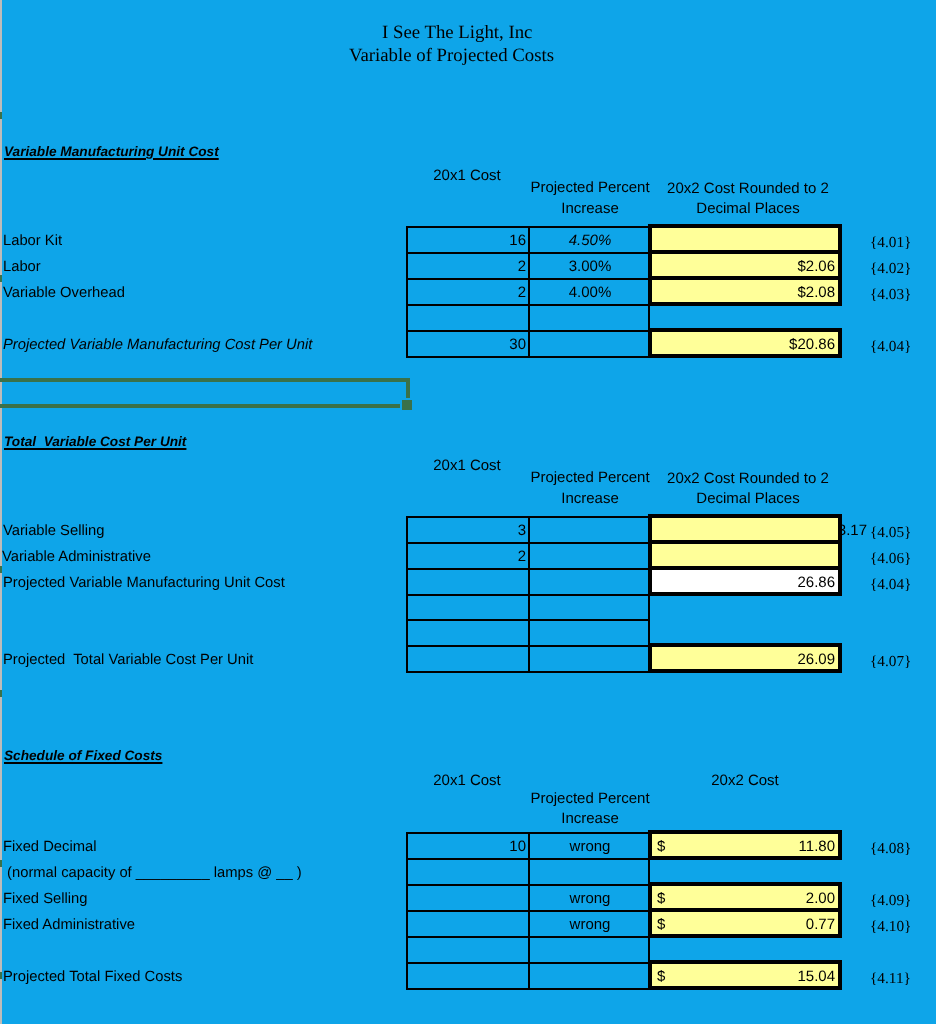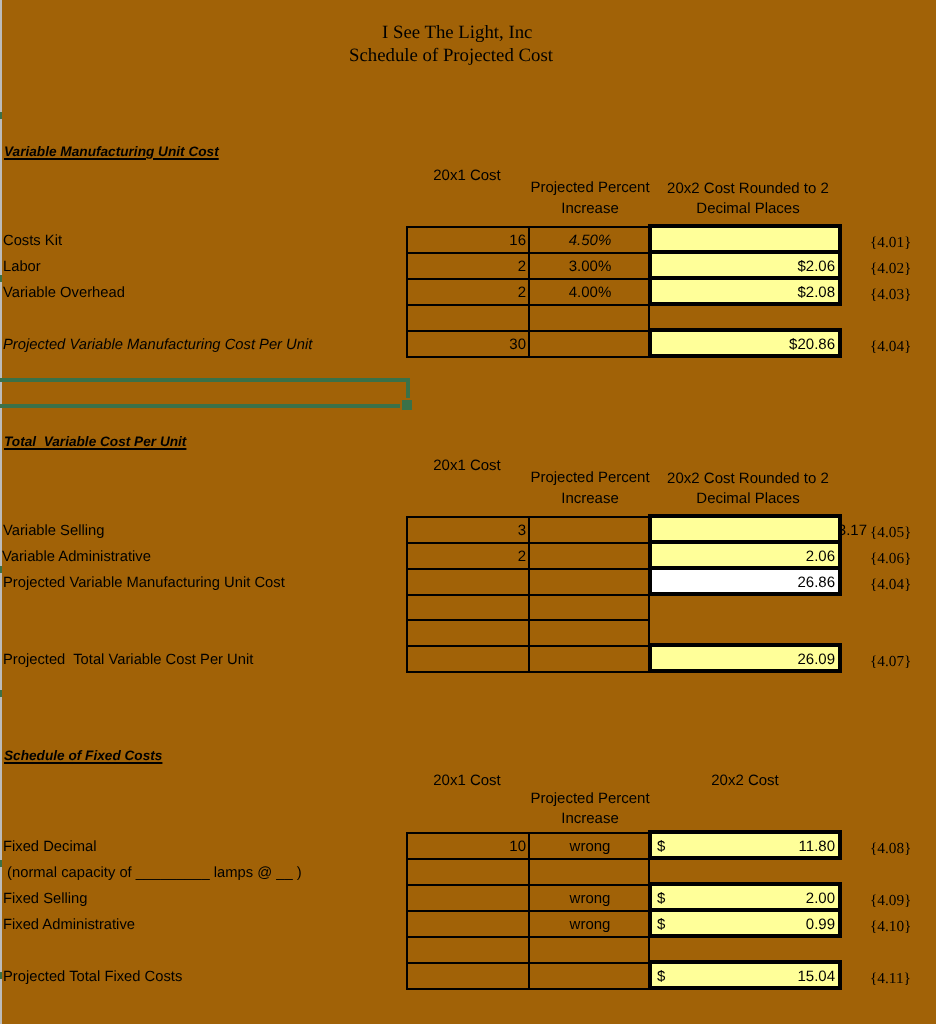--- a/index.html
+++ b/index.html
@@ -6,21 +6,21 @@
   html, body { margin:0; padding:0; background:#ffffff; }
   body {
     width:936px; height:1024px;
     font-family:"Liberation Sans", sans-serif;
     position:relative;
     overflow:hidden;
     color:#000;
     -webkit-font-smoothing:antialiased;
     text-rendering:geometricPrecision;
   }
-  .sheet { position:absolute; left:0; top:0; width:936px; height:1024px; background:#a16207; }
+  .sheet { position:absolute; left:0; top:0; width:936px; height:1024px; background:#0ea5e9; }
 
   
   .gridline-left { position:absolute; left:0px; top:0; width:2px; height:1024px; background:#bdbcba; }
   .sel-mark { position:absolute; left:0px; width:2px; height:7px; background:#3a7149; }
   .sel-edge { position:absolute; background:#3a7149; }
   .sel-handle { position:absolute; background:#3a7149; }
 
   
   .title {
     position:absolute; font-family:"Liberation Serif", serif;
@@ -63,21 +63,21 @@
   <div class="sel-mark" style="top:690px;"></div>
   <div class="sel-mark" style="top:860px;"></div>
   <div class="sel-mark" style="top:972px;"></div>
 
   <div class="sel-edge" style="left:0px; top:378px; width:410px; height:4px;"></div>
   <div class="sel-edge" style="left:0px; top:404px; width:400px; height:4px;"></div>
   <div class="sel-edge" style="left:406px; top:378px; width:4px; height:20px;"></div>
   <div class="sel-handle" style="left:402px; top:400px; width:10px; height:10px;"></div>
 
   <div class="title" style="left:382px; top:24.0px;">I See The Light, Inc</div>
-  <div class="title" style="left:349px; top:47.0px;">Schedule of Projected Cost</div>
+  <div class="title" style="left:349px; top:47.0px;">Variable of Projected Costs</div>
 
   <div class="sect-head" style="left:4px; top:145.2px;"><u>Variable Manufacturing Unit Cost</u></div>
   <div class="colhead" style="left:406px; top:167.8px; width:122px;">20x1 Cost</div>
   <div class="colhead" style="left:530px; top:179.5px; width:120px;">Projected Percent</div>
   <div class="colhead" style="left:530px; top:200.8px; width:120px;">Increase</div>
   <div class="colhead" style="left:652px; top:180.5px; width:192px;">20x2 Cost Rounded to 2</div>
   <div class="colhead" style="left:652px; top:200.8px; width:192px;">Decimal Places</div>
 
   <div class="vline" style="left:406px; top:226px; height:132px;"></div>
   <div class="vline" style="left:528px; top:226px; height:132px;"></div>
@@ -91,21 +91,21 @@
 
   <div class="blockout" style="left:648px; top:224px; width:194px; height:82px;"></div>
   <div class="blocksep" style="left:648px; top:250px; width:194px;"></div>
   <div class="blocksep" style="left:648px; top:276px; width:194px;"></div>
   <div class="yelfill" style="left:652px; top:228px; width:186px; height:22px;"></div>
   <div class="yelfill" style="left:652px; top:254px; width:186px; height:22px;"></div>
   <div class="yelfill" style="left:652px; top:280px; width:186px; height:22px;"></div>
   <div class="blockout" style="left:648px; top:328px; width:194px; height:30px;"></div>
   <div class="yelfill" style="left:652px; top:332px; width:186px; height:22px;"></div>
 
-  <div class="rowlabel" style="left:3px; top:234px;">Costs Kit</div>
+  <div class="rowlabel" style="left:3px; top:234px;">Labor Kit</div>
   <div class="cell num" style="left:408px; top:228px; width:120px; height:24px;">
       <span>16</span>
     </div>
   <div class="cell ctr" style="left:531px; top:228px; width:118px; height:24px;font-style:italic;">
       <span>4.50%</span>
     </div>
   <div class="tag" style="left:870px; top:235px;">{4.01}</div>
 
   <div class="rowlabel" style="left:3px; top:260px;">Labor</div>
   <div class="cell num" style="left:408px; top:254px; width:120px; height:24px;">
@@ -196,24 +196,20 @@
     </div>
   <div class="tag" style="left:870px; top:525px;">{4.05}</div>
 
   <div class="rowlabel" style="left:2px; top:550px;">Variable Administrative</div>
   <div class="cell num" style="left:408px; top:544px; width:120px; height:24px;">
       <span>2</span>
     </div>
   <div class="cell ctr" style="left:531px; top:544px; width:118px; height:24px;">
       <span></span>
     </div>
-  <div class="cell cur" style="left:653px; top:544px; width:184px; height:24px;">
-      <span class="cur-sym"></span>
-      <span>2.06</span>
-    </div>
   <div class="tag" style="left:870px; top:551px;">{4.06}</div>
 
   <div class="rowlabel" style="left:3px; top:576px;">Projected Variable Manufacturing Unit Cost</div>
   <div class="cell num" style="left:408px; top:570px; width:120px; height:24px;">
       <span></span>
     </div>
   <div class="cell ctr" style="left:531px; top:570px; width:118px; height:24px;">
       <span></span>
     </div>
   <div class="cell cur" style="left:653px; top:570px; width:184px; height:24px;">
@@ -323,21 +319,21 @@
 
   <div class="rowlabel" style="left:3px; top:918px;">Fixed Administrative</div>
   <div class="cell num" style="left:408px; top:912px; width:120px; height:24px;">
       <span></span>
     </div>
   <div class="cell ctr" style="left:531px; top:912px; width:118px; height:24px;">
       <span>wrong</span>
     </div>
   <div class="cell cur" style="left:653px; top:912px; width:184px; height:24px;">
       <span class="cur-sym">$</span>
-      <span>0.99</span>
+      <span>0.77</span>
     </div>
   <div class="tag" style="left:870px; top:919px;">{4.10}</div>
 
   <div class="cell num" style="left:408px; top:938px; width:120px; height:24px;">
       <span></span>
     </div>
   <div class="cell ctr" style="left:531px; top:938px; width:118px; height:24px;">
       <span></span>
     </div>
   <div class="cell cur" style="left:653px; top:938px; width:184px; height:24px;">

